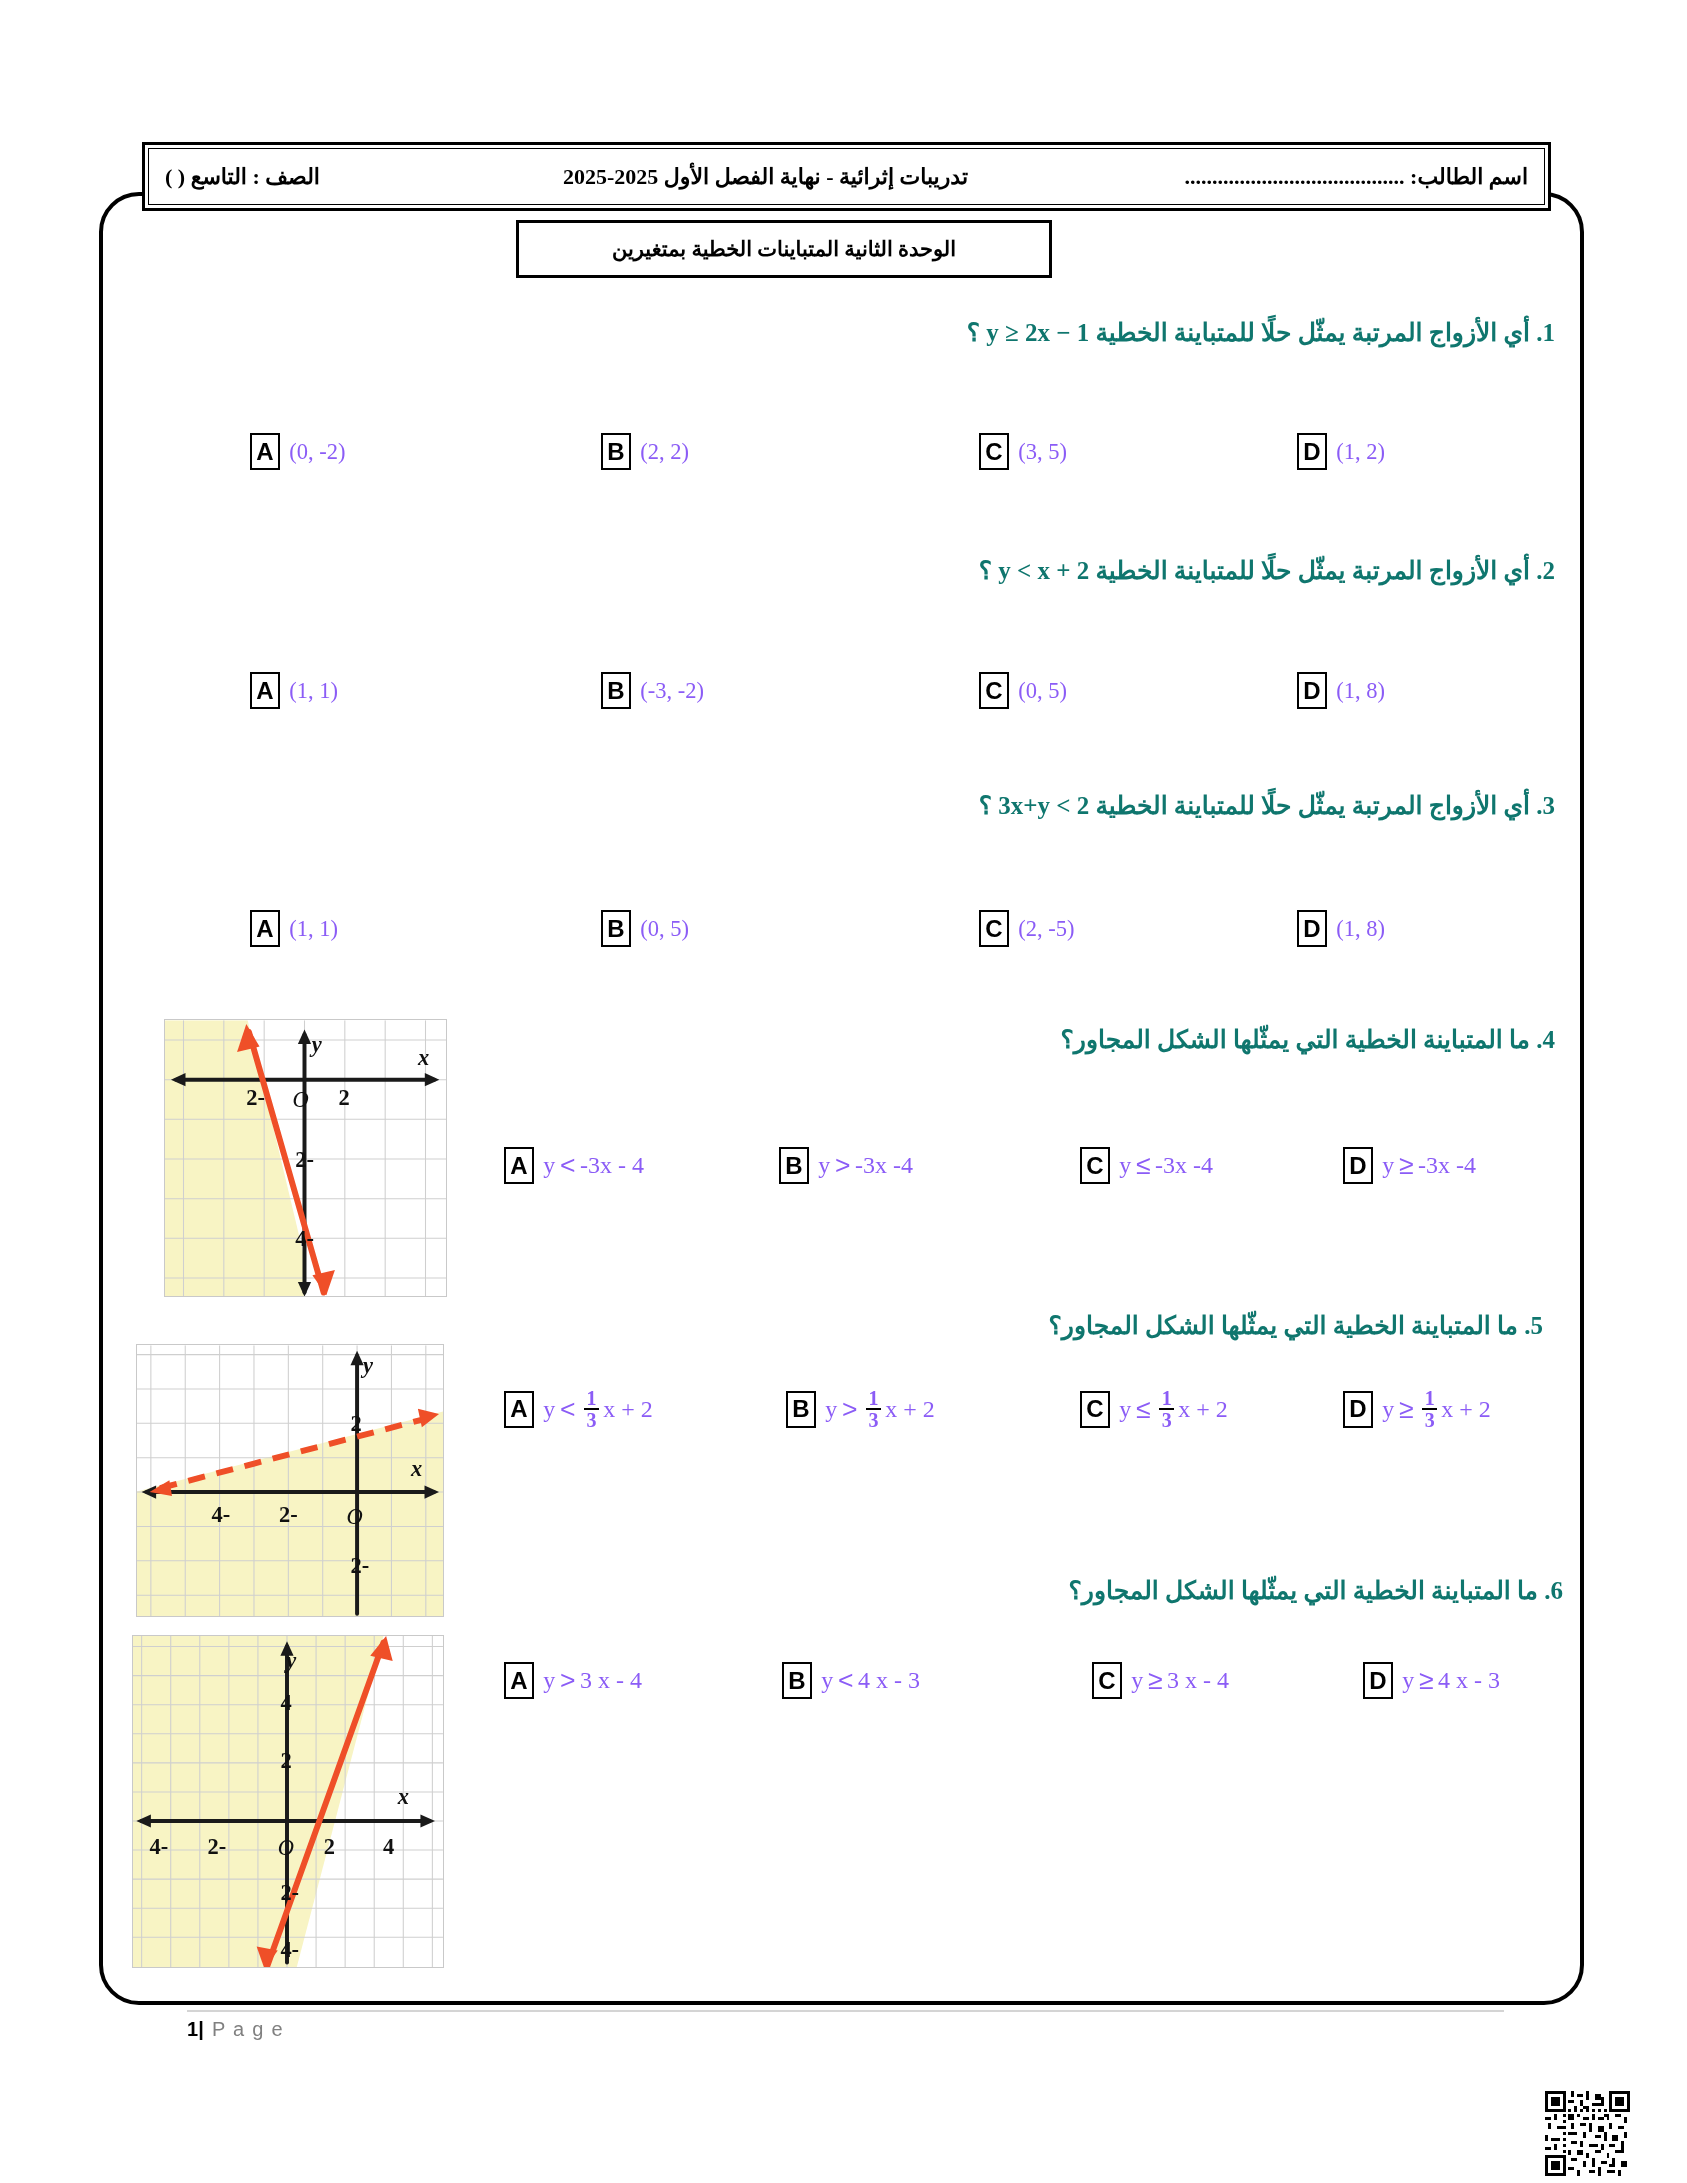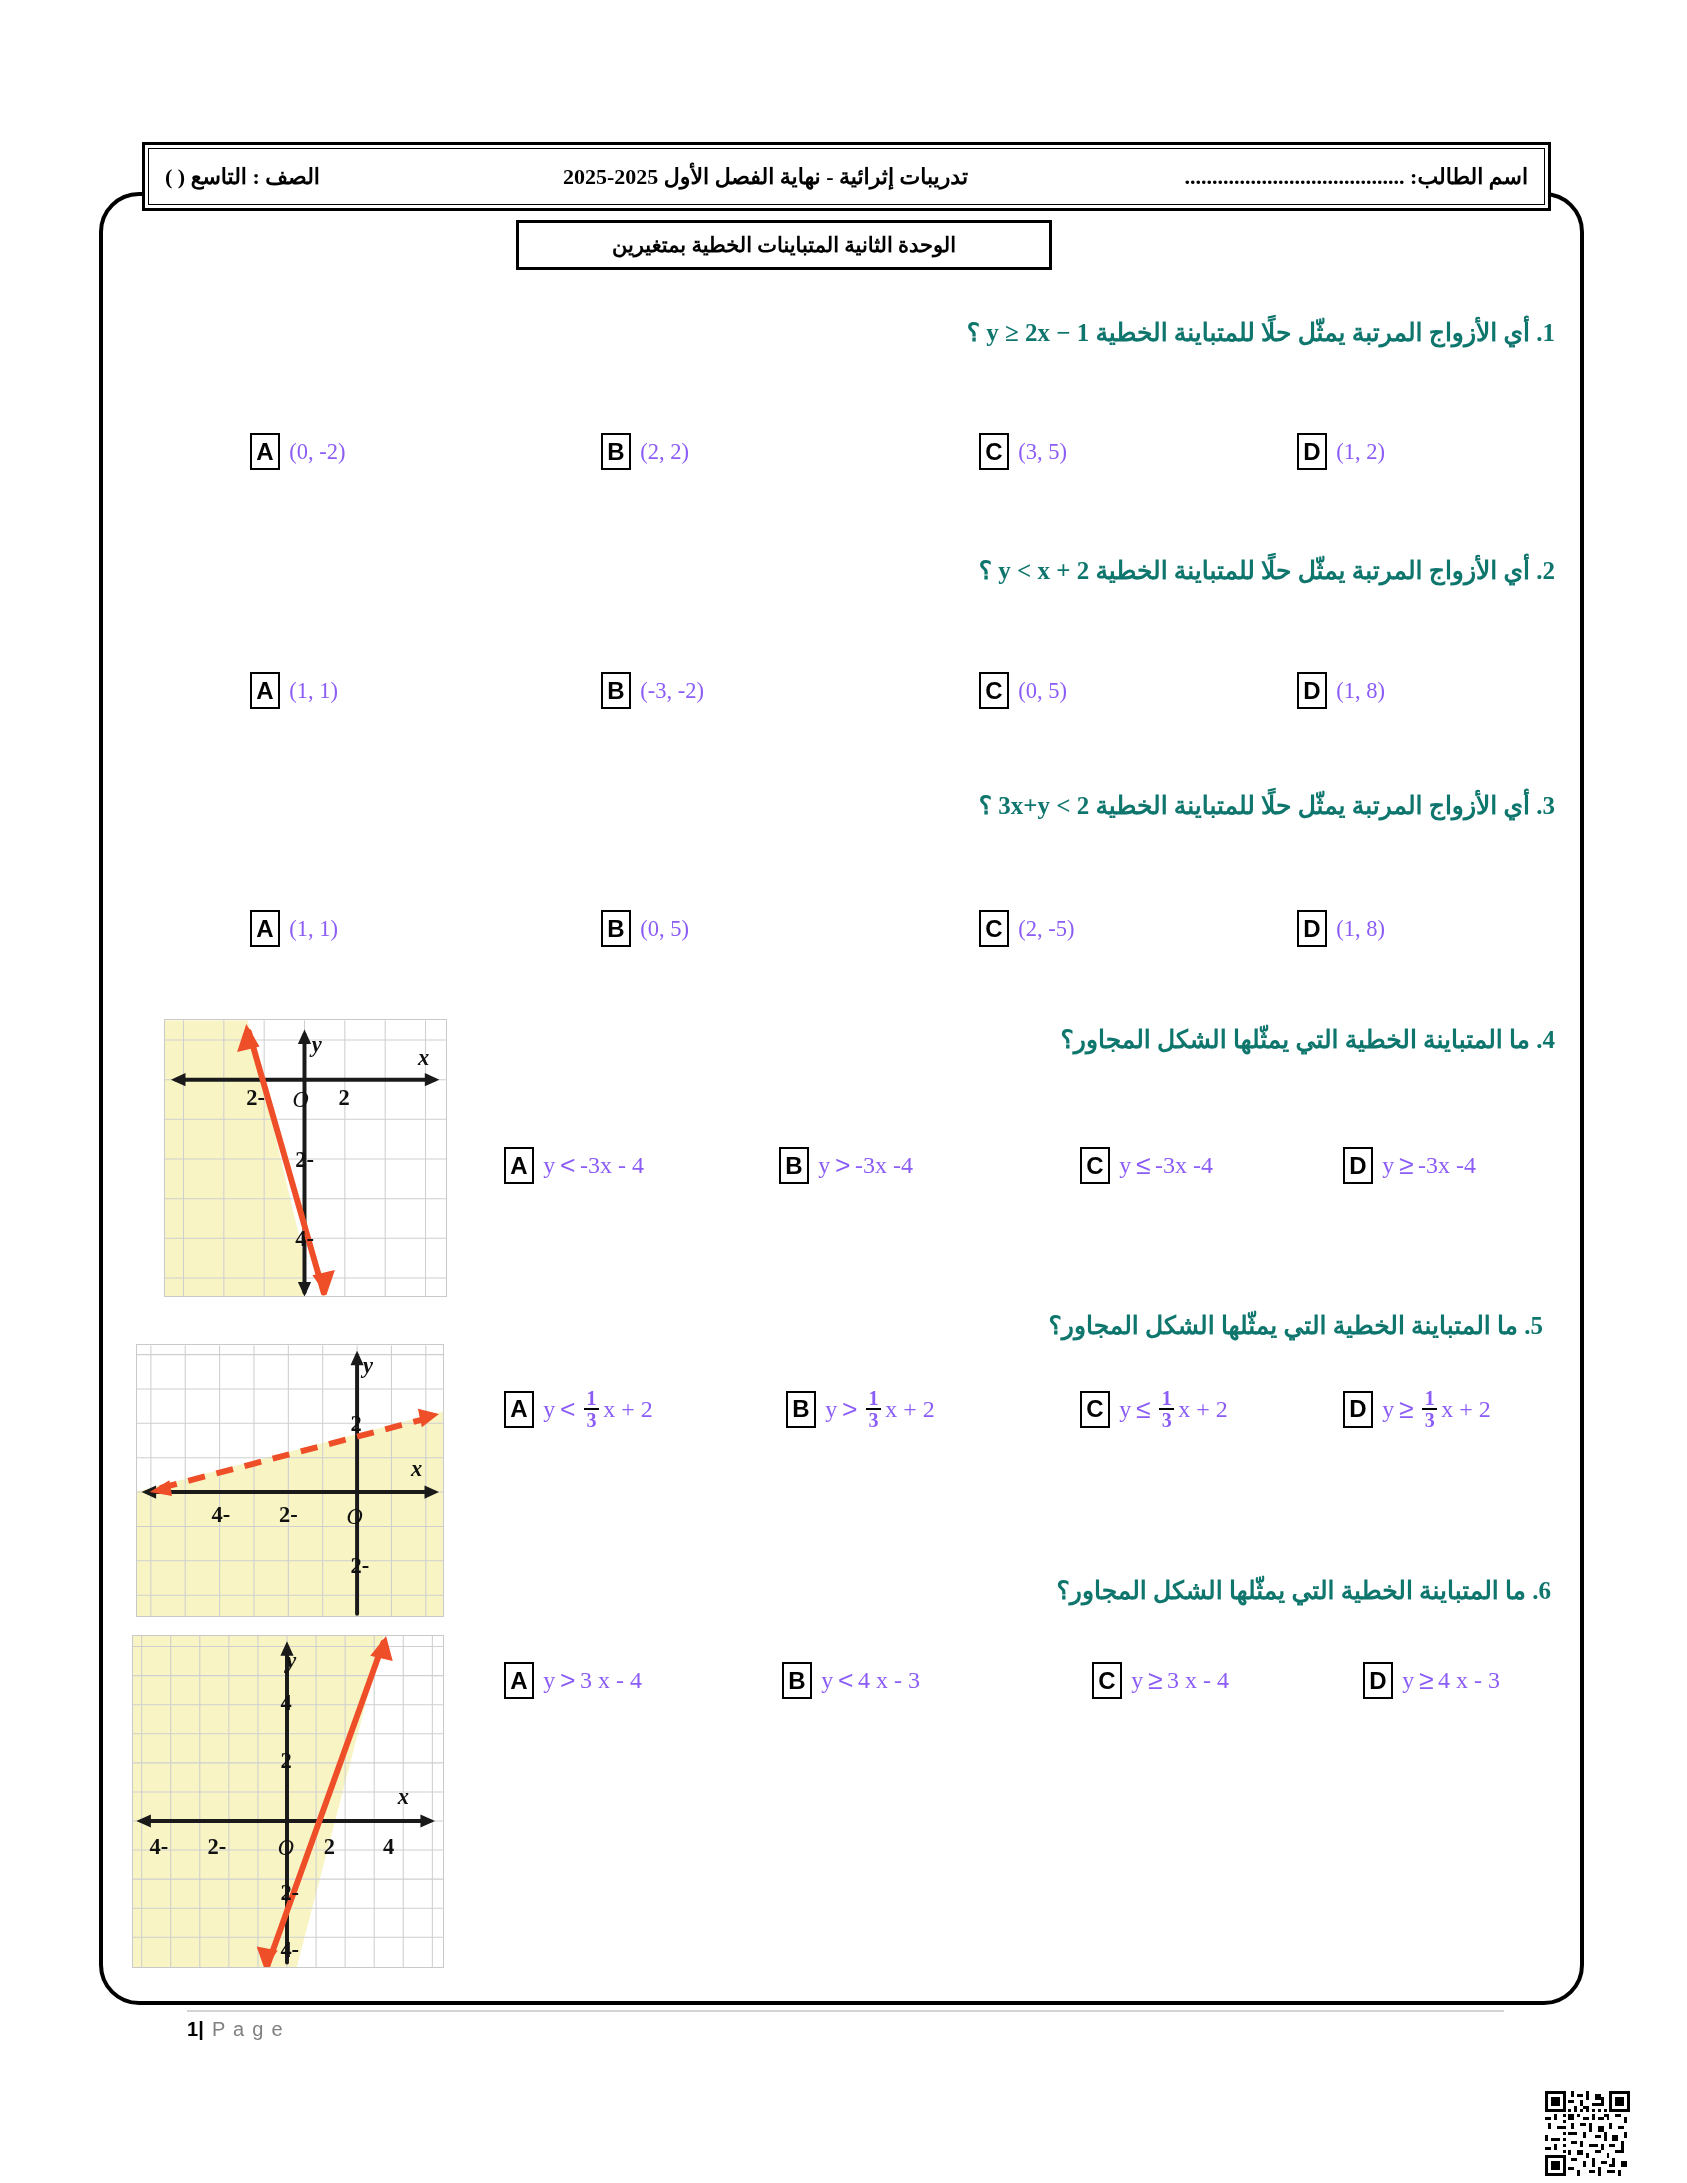--- a/index.html
+++ b/index.html
@@ -51,21 +51,21 @@
     direction:rtl;
   }
   .hdr-student{ white-space:nowrap; }
   .hdr-title{ white-space:nowrap; }
   .hdr-grade{ white-space:nowrap; padding-inline-start:26.5px; }
 
   
   .unit-box{
     position:absolute;
     left:516px; top:220px;
-    width:536px; height:50px;
+    width:536px; height:58px;
     border:3.3px solid #000;
     background:#fff;
     box-sizing:border-box;
     display:flex; align-items:center; justify-content:center;
     font-family:"Liberation Serif", serif;
     font-weight:bold;
     font-size:21px;
     z-index:5;
     direction:rtl;
   }
@@ -447,21 +447,21 @@
     <span>y</span>
     <span class="ineq">≥</span>
     <span class="frac">
       <span class="num">1</span>
       <span class="den">3</span>
     </span>
     <span>x + 2</span>
   </span>
 </div>
 
-<div class="q-text" style="right:136px; top:1576px;">
+<div class="q-text" style="right:124px; top:1576px;">
   <span>6.</span>
   <span>ما المتباينة الخطية التي يمثّلها الشكل المجاور؟</span>
 </div>
 
 <div class="graph" id="graph-q6" style="left:132px; top:1635px; width:312px; height:333px;">
   <svg width="312" height="333" viewBox="0 0 472 504" xmlns="http://www.w3.org/2000/svg">
     <defs>
         <clipPath id="c6">
           <rect x="0" y="0" width="472" height="504"></rect>
         </clipPath>

